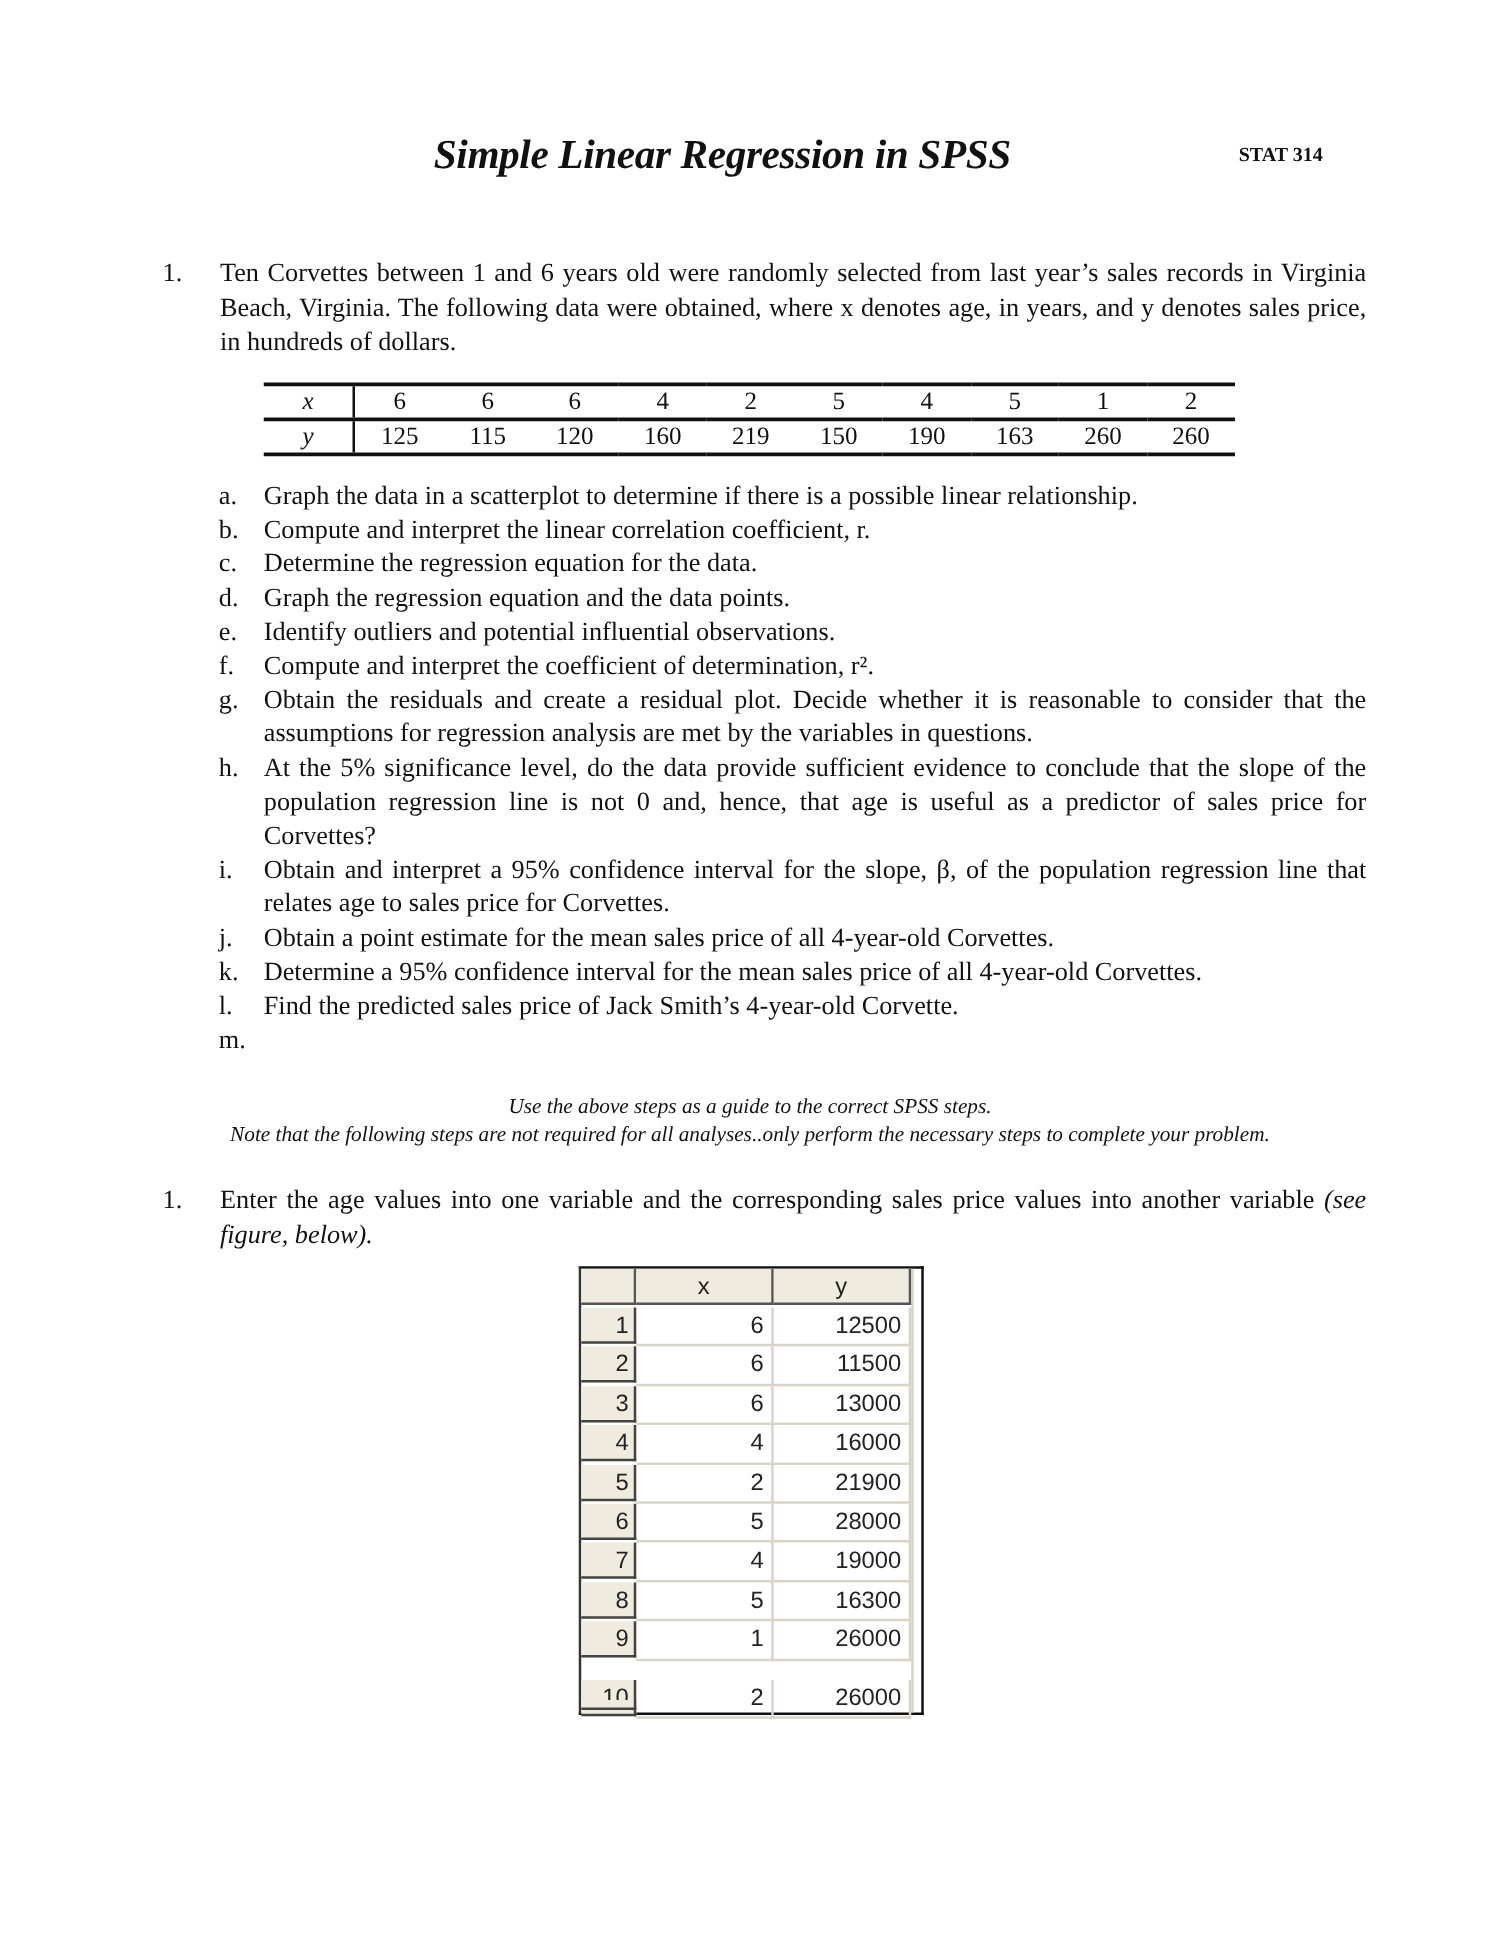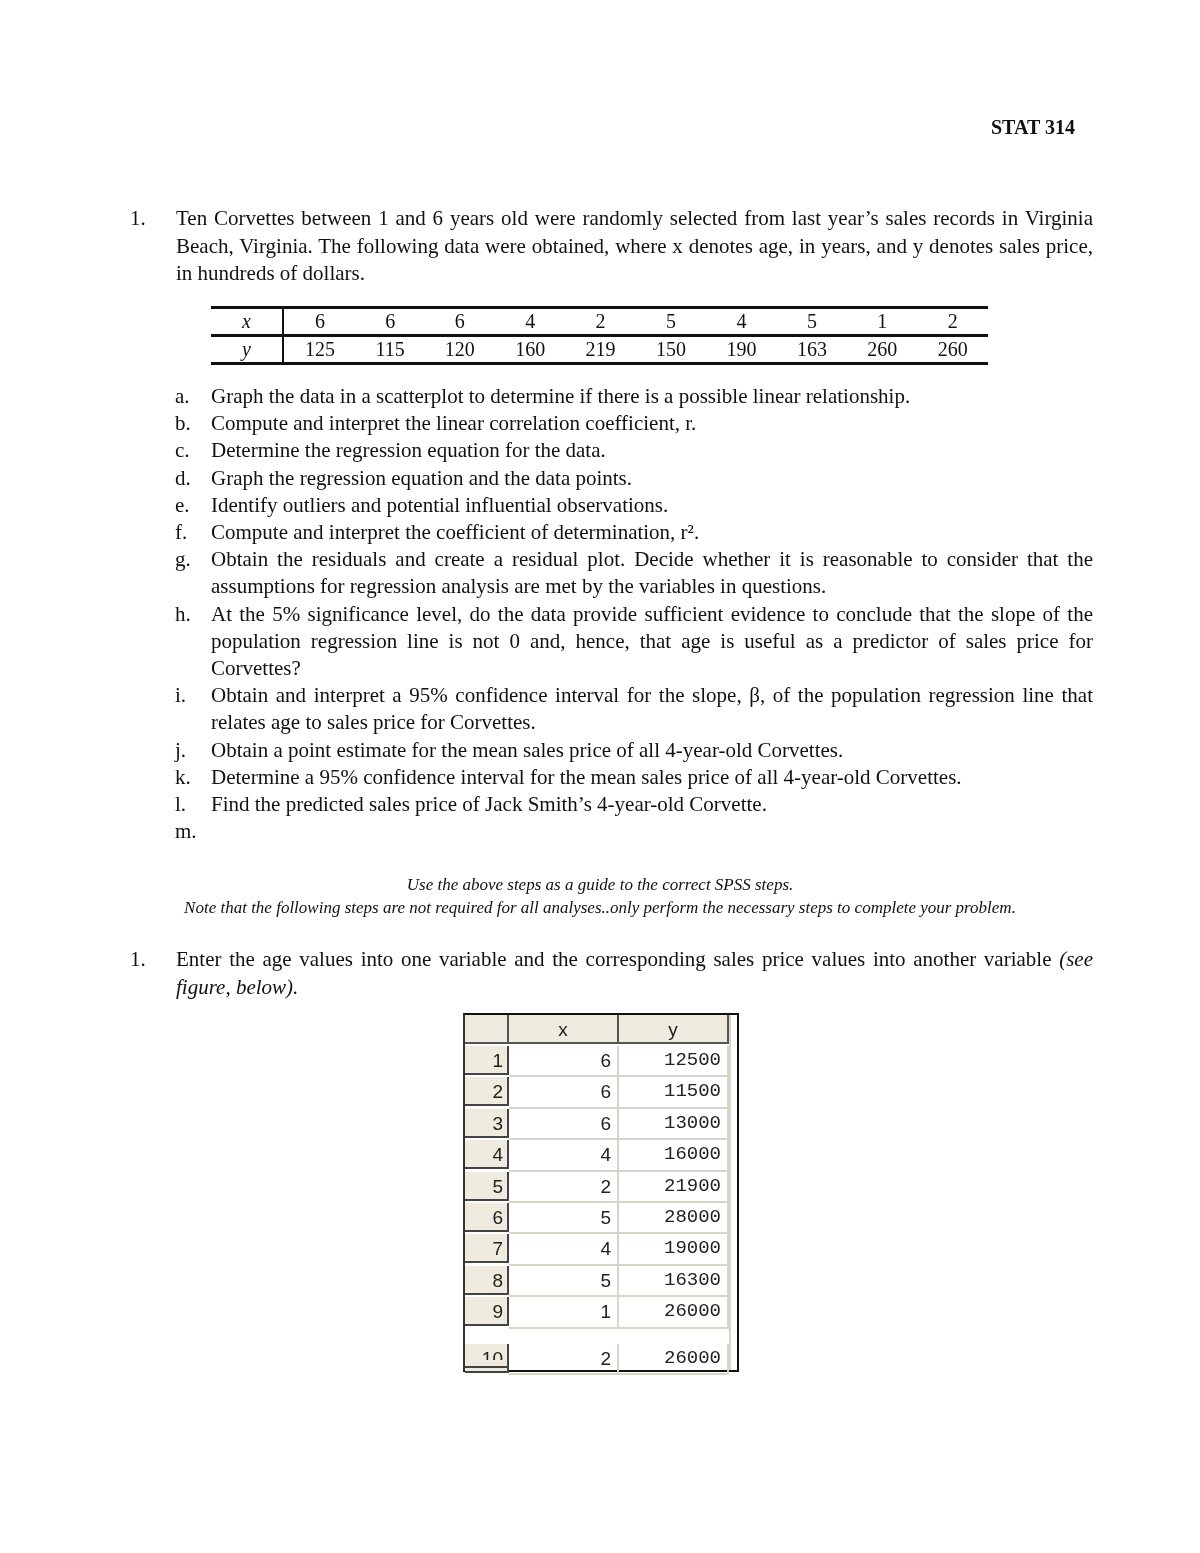--- a/index.html
+++ b/index.html
@@ -7,21 +7,21 @@
     width: 1200px; height: 1553px; position: relative; overflow: hidden;
     font-family: "Liberation Serif", "DejaVu Serif", serif; color: #111;
   }
   .header { position: absolute; top: 106px; left: 0; width: 1200px; height: 44px; }
   .title {
     position: absolute; left: 347px; top: 0;
     font-size: 33px; font-style: italic; font-weight: bold; letter-spacing: -0.3px;
   }
   .course {
     position: absolute; left: 991px; top: 10px;
-    font-size: 20px; font-weight: bold;
+    font-size: 16px; font-weight: bold;
   }
   .para { position: absolute; font-size: 21px; line-height: 27.5px; }
   .num { position: absolute; width: 40px; }
   .text { position: absolute; text-align: justify; }
   .text.last { text-align-last: left; }
 
   .datatable {
     position: absolute; left: 211px; top: 306px; width: 777px;
     border-collapse: collapse; font-size: 20px;
   }
@@ -50,27 +50,28 @@
     border-right: 2px solid #555; border-bottom: 2px solid #555; box-sizing: border-box;
     text-align: center; font-size: 19px; line-height: 29px; color: #222; }
   .spss .row { position: absolute; left: 0; height: 31.4px; width: 272px; }
   .spss .rn { position: absolute; left: 0; width: 44px; height: 29px; background: #efebde;
     border-right: 2px solid #444; border-bottom: 2px solid #444; box-sizing: border-box;
     text-align: right; padding-right: 4px; font-size: 19px; line-height: 29px; color: #222; }
   .spss .cx, .spss .cy { position: absolute; height: 31.4px; box-sizing: border-box;
     border-right: 2px solid #d8d4c8; border-bottom: 2px solid #d8d4c8;
     text-align: right; padding-right: 6px; font-size: 19px; line-height: 29px; color: #222; }
   .spss .cx { left: 44px; width: 110px; }
-  .spss .cy { left: 154px; width: 110px; font-family: Liberation Mono, monospace; }
+  .spss .cy { left: 154px; width: 110px; }
   .spss .vline { position: absolute; top: 0; bottom: 0; left: 264px; width: 2px; background: #d8d4c8; }
 </style>
 </head>
 <body>
 
 <div class="header">
+  <div class="title">Simple Linear Regression in SPSS</div>
   <div class="course">STAT 314</div>
 </div>
 
 <div class="para" style="left:130px; top:205px; width:965px;">
   <span class="num" style="left:0; top:0;">1.</span>
   <div class="text last" style="left:46px; top:0; width:917px;">Ten Corvettes between 1 and 6 years old were randomly selected from last year’s sales records in Virginia Beach, Virginia.  The following data were obtained, where x denotes age, in years, and y denotes sales price, in hundreds of dollars.</div>
 </div>
 
 <table class="datatable">
   <tbody>

